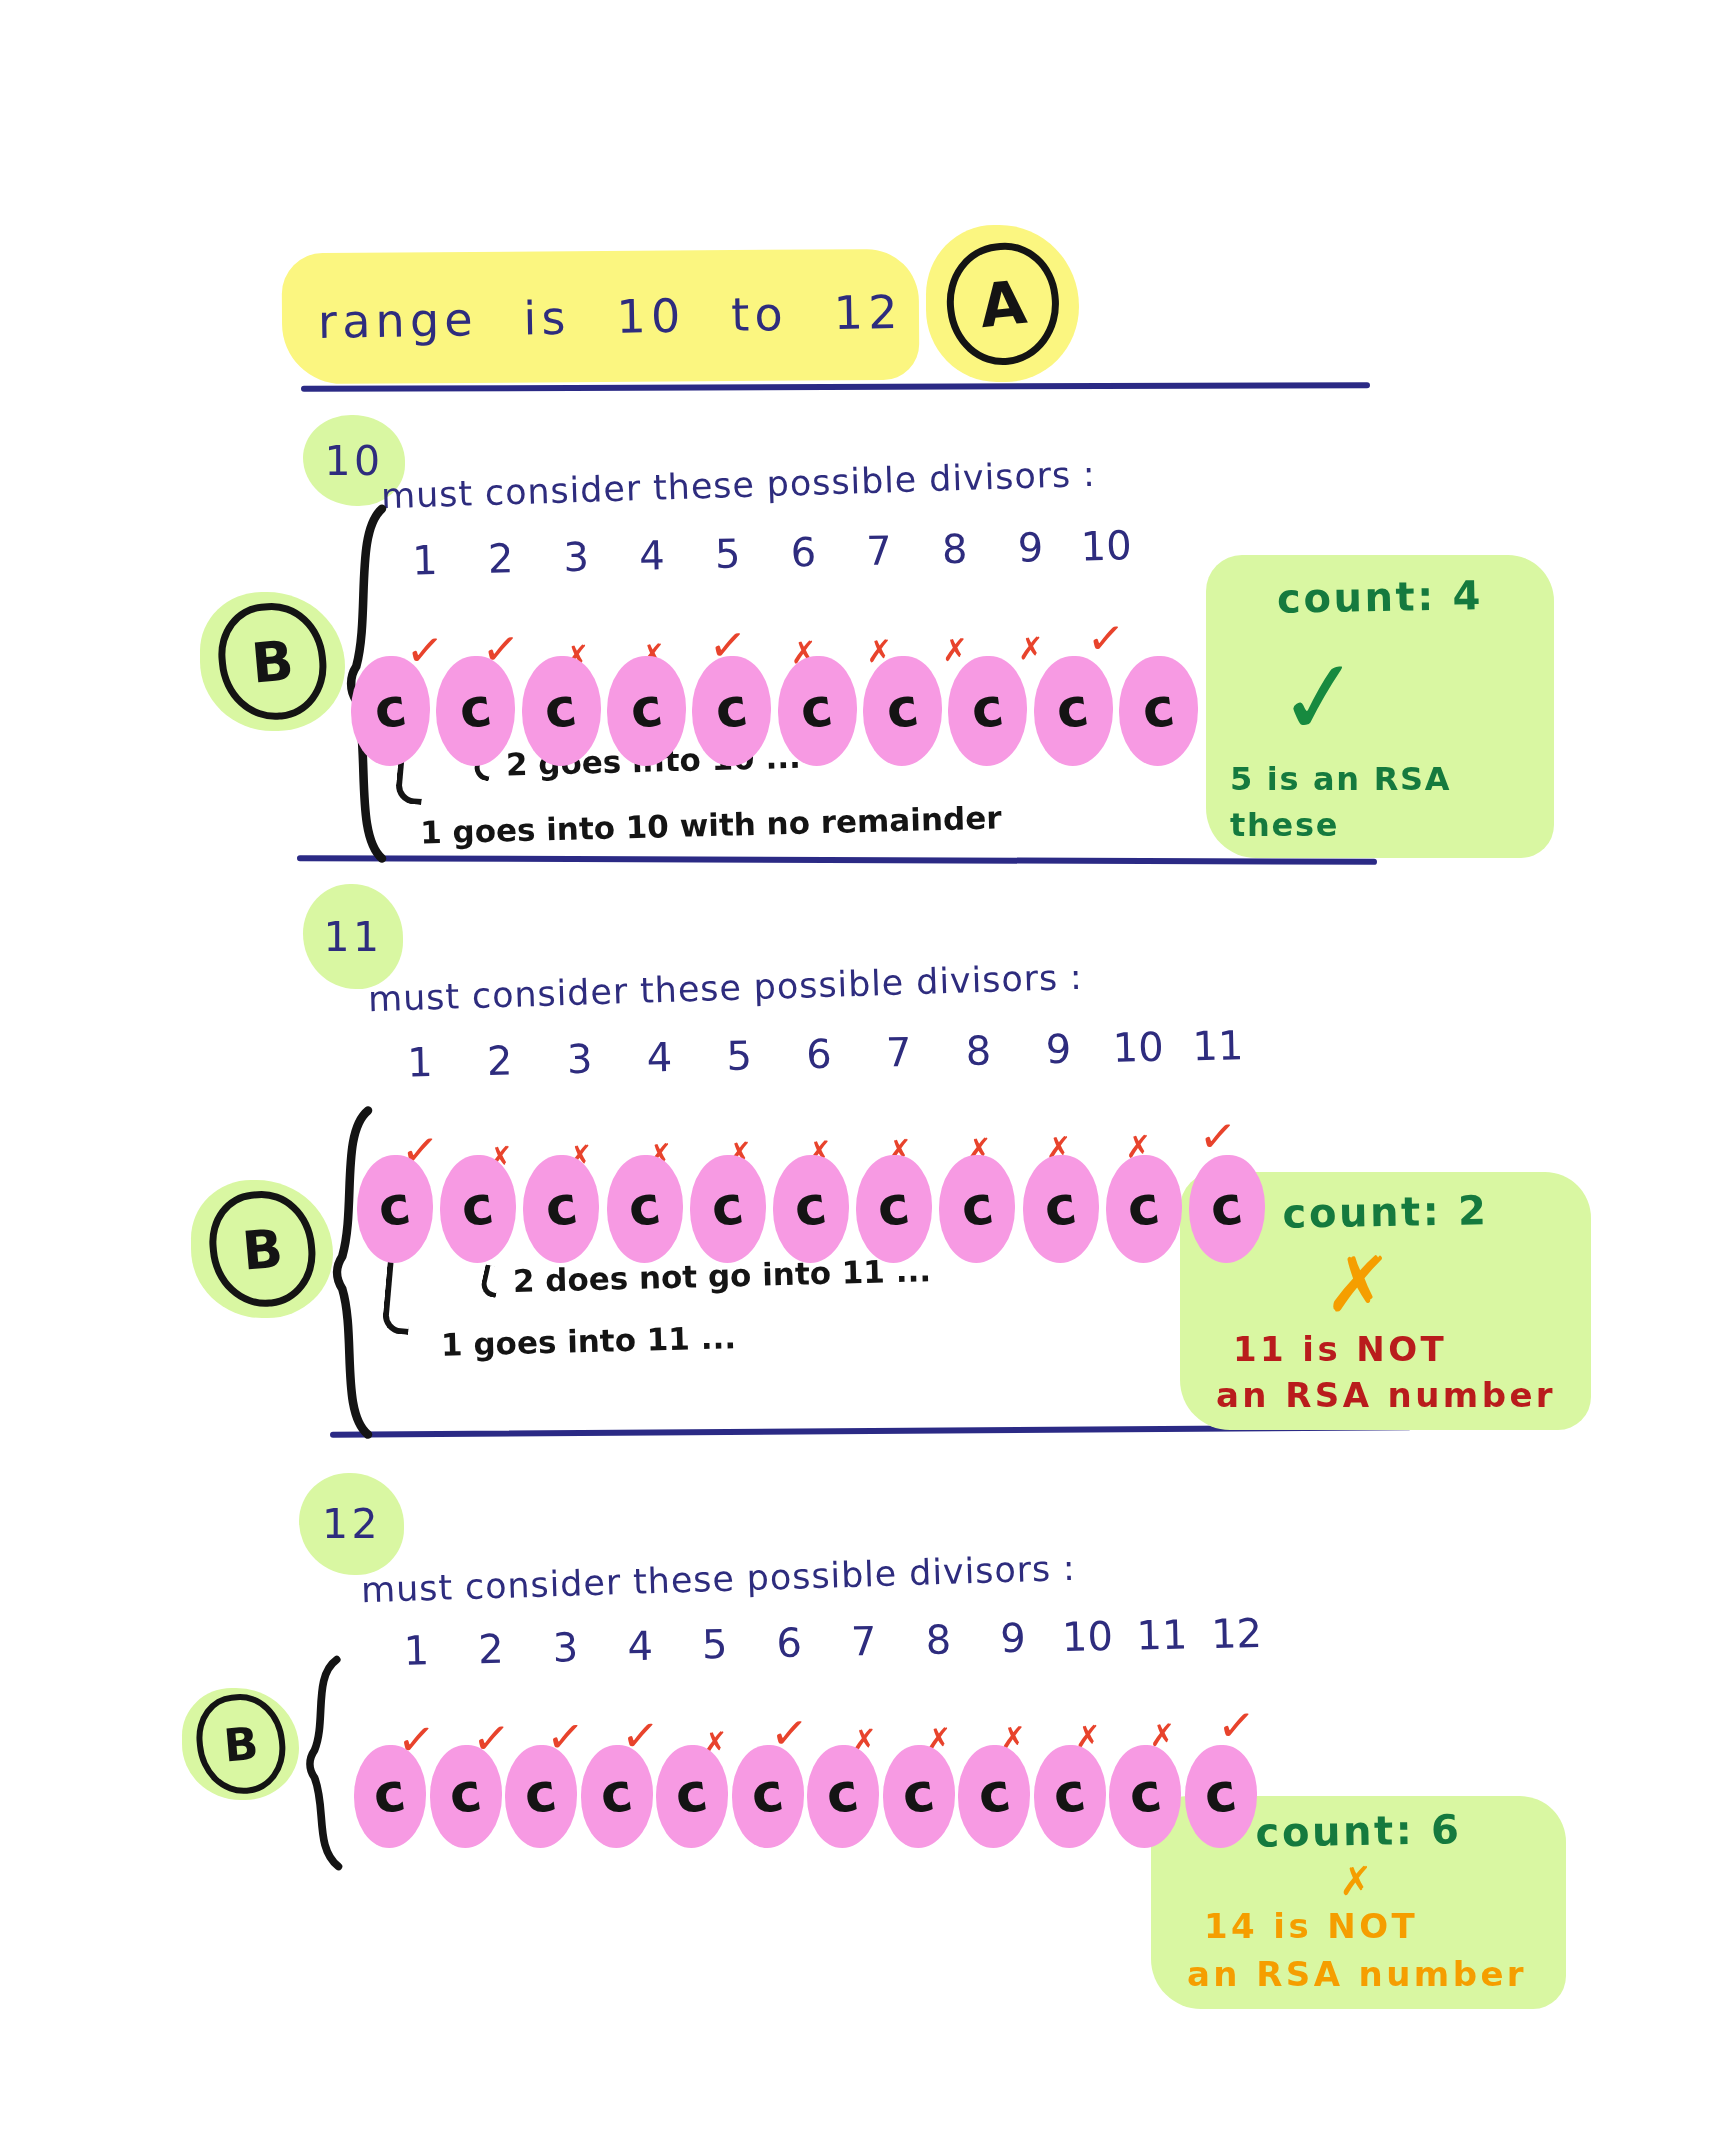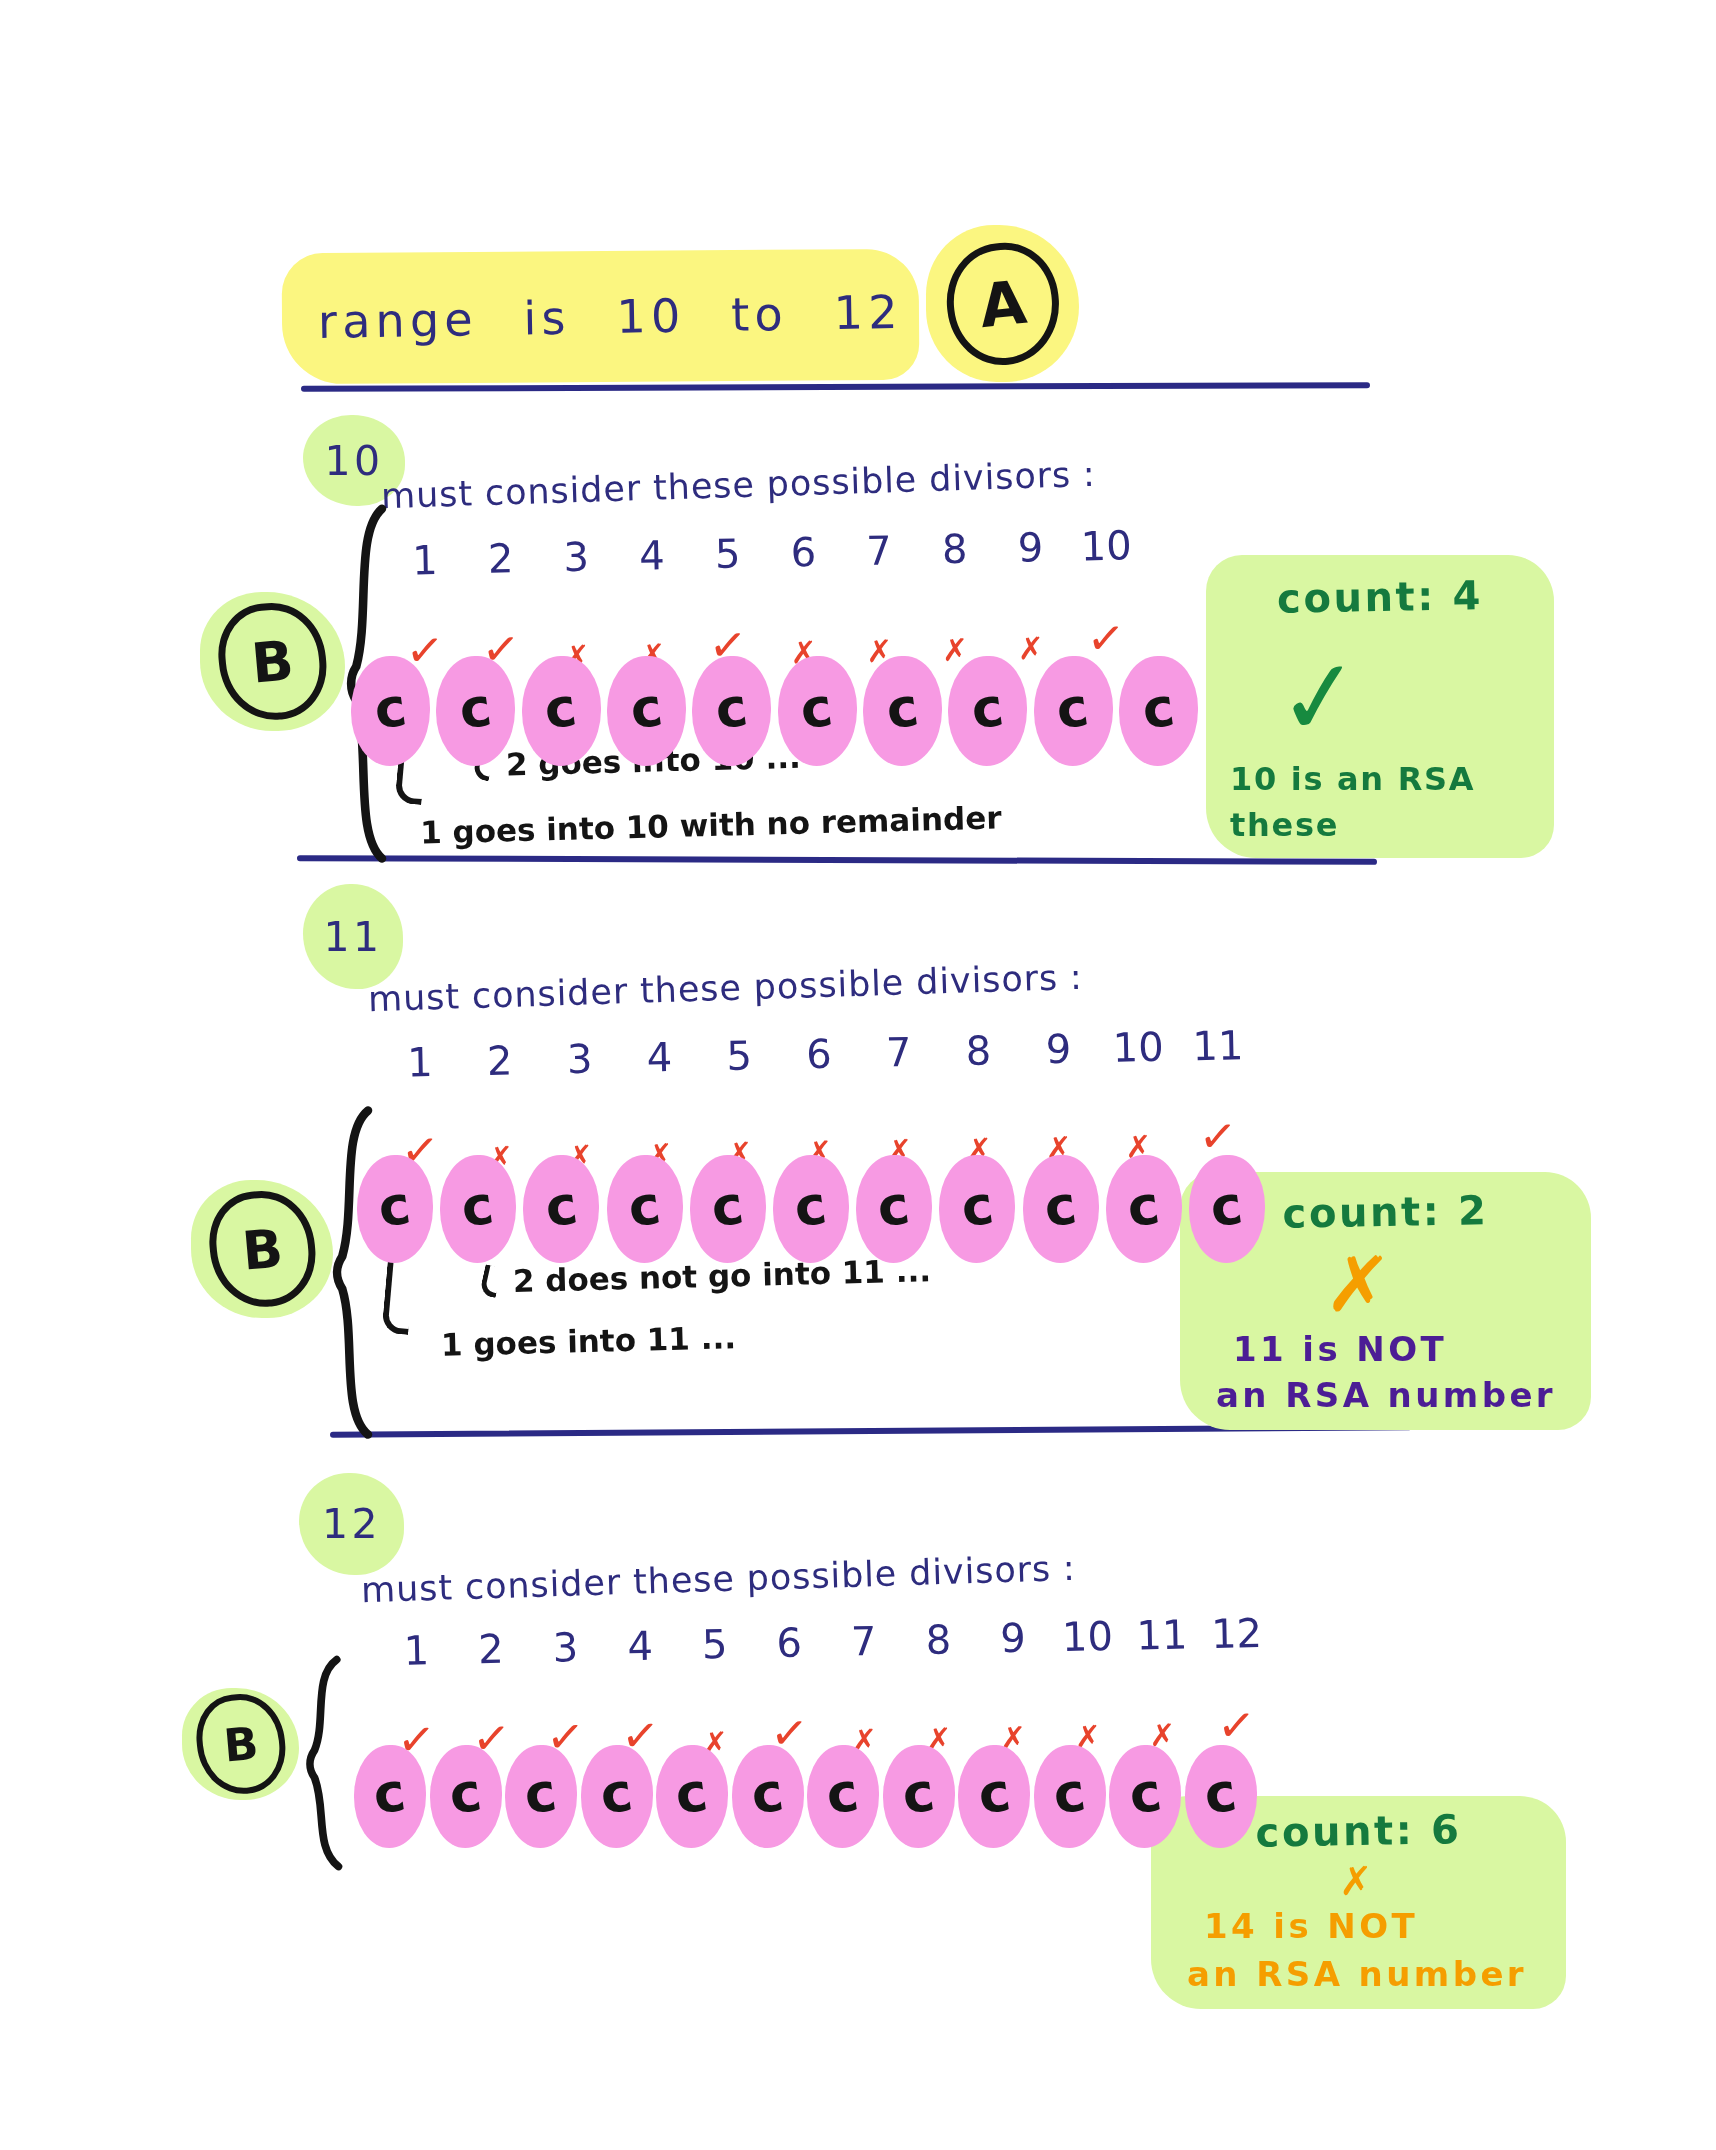--- a/index.html
+++ b/index.html
@@ -128,21 +128,21 @@
   .s1 .copy-oval{ width:76px; height:108px; }
   .s1 .b-blob{ left:191px; top:1180px; width:142px; height:138px; }
   .s1 .b-circle{ width:91px; height:102px; font-size:53px; }
   .s1 .brace{ left:320px; top:1103px; }
   .s1 .hook-big{ left:385px; top:1249px; height:79px; }
   .s1 .annot.a1{ left:482px; top:1258px; }
   .s1 .annot.a2{ left:441px; top:1323px; }
   .s1 .count-box{ left:1180px; top:1172px; width:411px; height:258px; }
   .s1 .count-label{ top:17px; }
   .s1 .verdict-symbol{ left:145px; top:67px; font-size:79px; color:#F59E00; transform:rotate(3deg); }
-  .s1 .verdict-line{ color:#4c1d95; font-size:34px; letter-spacing:3.4px; }
+  .s1 .verdict-line{ color:#b91c1c; font-size:34px; letter-spacing:3.4px; }
   .s1 .verdict-line.v1{ left:53px; top:157px; }
   .s1 .verdict-line.v2{ left:36px; top:203px; }
   
   .s2 .num-blob{ left:299px; top:1473px; width:105px; height:102px; }
   .s2 .sec-header{ left:361px; top:1559px; }
   .s2 .divisors-row{ left:379px; top:1619px; width:895px; }
   .s2 .marks-row{ left:379px; top:1697px; width:895px; height:62px; }
   .s2 .copies-row{ left:354px; top:1745px; width:903px; }
   .s2 .copy-oval{ width:72px; height:103px; }
   .s2 .b-blob{ left:182px; top:1688px; width:117px; height:112px; }
@@ -243,21 +243,21 @@
     <div class="annot a1">
       <span class="hook-small"></span>
       <span>2 goes into 10 ...</span>
     </div>
     <div class="annot a2">
       <span>1 goes into 10 with no remainder</span>
     </div>
     <div class="count-box">
       <div class="count-label">count: 4</div>
       <div class="verdict-symbol">✓</div>
-      <div class="verdict-line v1">10 is an RSA</div>
+      <div class="verdict-line v1">5 is an RSA</div>
       <div class="verdict-line v2">these</div>
     </div>
   </section>
 
   <div class="divider d2"></div>
 
   <section class="sec s1">
     <div class="num-blob">
       <span>11</span>
     </div>

